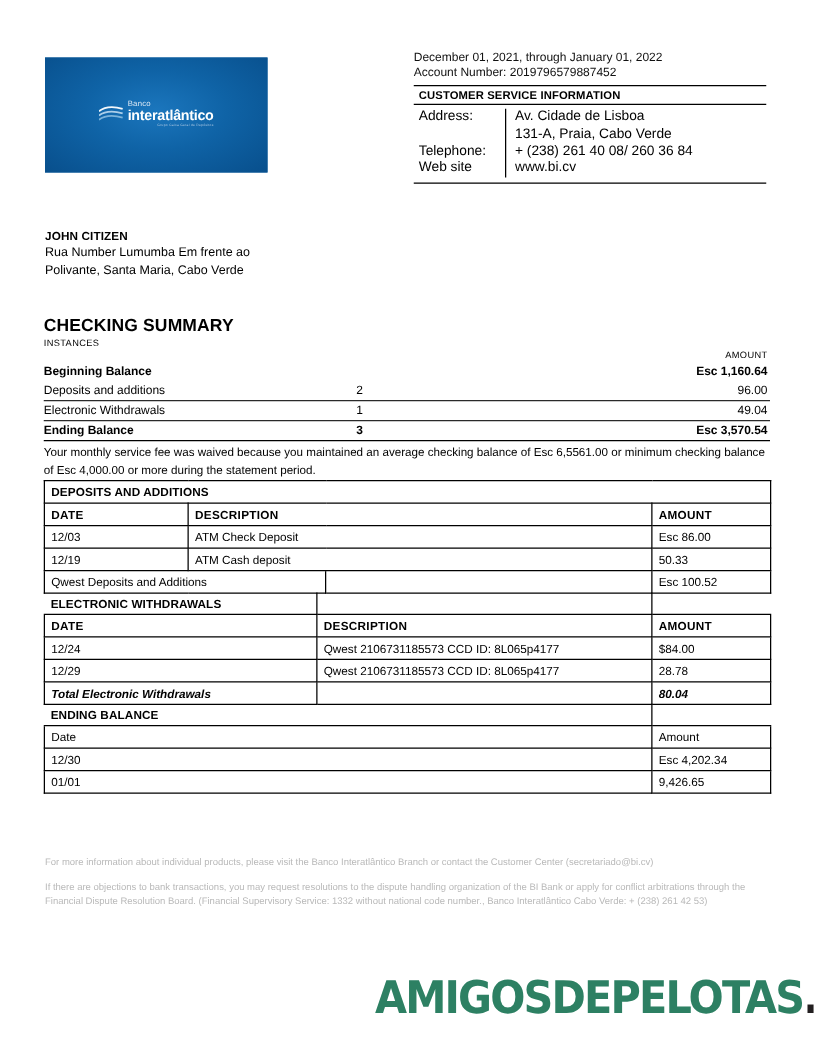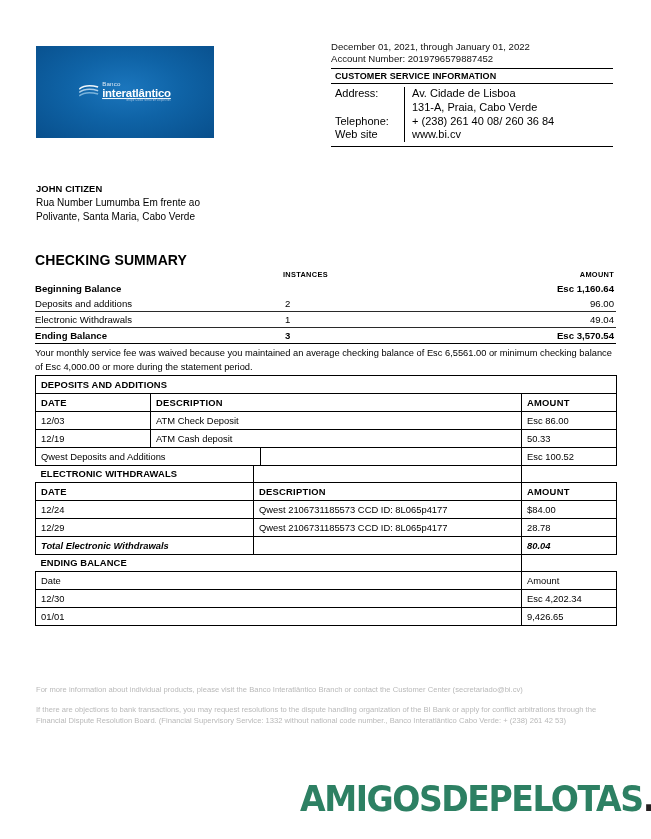--- a/index.html
+++ b/index.html
@@ -23,21 +23,21 @@
     position:absolute;left:50%;top:50%;transform:translate(-50%,-50%);
     display:flex;align-items:center;gap:3px;white-space:nowrap;
   }
   .logo-waves{display:block;}
   .logo-text{display:flex;flex-direction:column;line-height:1;}
   .logo-banco{
     font-size:6.2px;color:#dfeaf5;letter-spacing:.2px;
     margin-bottom:.5px;
   }
   .logo-main{
-    font-size:11.4px;font-weight:bold;color:#ffffff;letter-spacing:-.2px;text-decoration:underline;
+    font-size:11.4px;font-weight:bold;color:#ffffff;letter-spacing:-.2px;
   }
   .logo-tag{
     font-size:2.6px;color:#a9c6e2;letter-spacing:.25px;margin-top:1.2px;text-align:right;
   }
 
   .hdr-right{position:absolute;left:331px;top:41px;width:282px;}
   .hdr-line{font-size:9.6px;line-height:12.2px;color:#111;}
   .csi-box{margin-top:3px;border-top:1.6px solid #000;border-bottom:1.3px solid #000;}
   .csi-title{
     font-size:9px;font-weight:bold;letter-spacing:.1px;
@@ -52,21 +52,21 @@
   .customer{position:absolute;left:36px;top:182px;width:320px;}
   .cust-name{font-size:9.4px;font-weight:bold;line-height:13.5px;letter-spacing:.1px;}
   .cust-line{font-size:10px;line-height:14.5px;}
 
   
   .body{position:absolute;left:35px;top:252px;width:581px;}
 
   .sec-title{font-size:14px;font-weight:bold;letter-spacing:.1px;margin:0 0 2px 0;}
 
   
-  .sum-head{display:flex;font-size:7.4px;font-weight:bold;letter-spacing:.3px;padding-bottom:2px;}
+  .sum-head{display:flex;font-size:7.4px;font-weight:normal;letter-spacing:.3px;padding-bottom:2px;flex-direction:column;}
   .sum-c1{width:248px;}
   .sum-c2{width:160px;text-align:left;}
   .sum-c3{flex:1;text-align:right;padding-right:2px;}
   .sum-row{display:flex;font-size:9.6px;line-height:15px;}
   .sum-row.bold{font-weight:bold;}
   .sum-row .sum-c2{padding-left:2px;}
   .line-thin{border-bottom:.8px solid #2a2a2a;}
   .line-thick{border-bottom:1.6px solid #000;}
   .note{font-size:9.3px;line-height:14.4px;padding-top:2px;}
 

